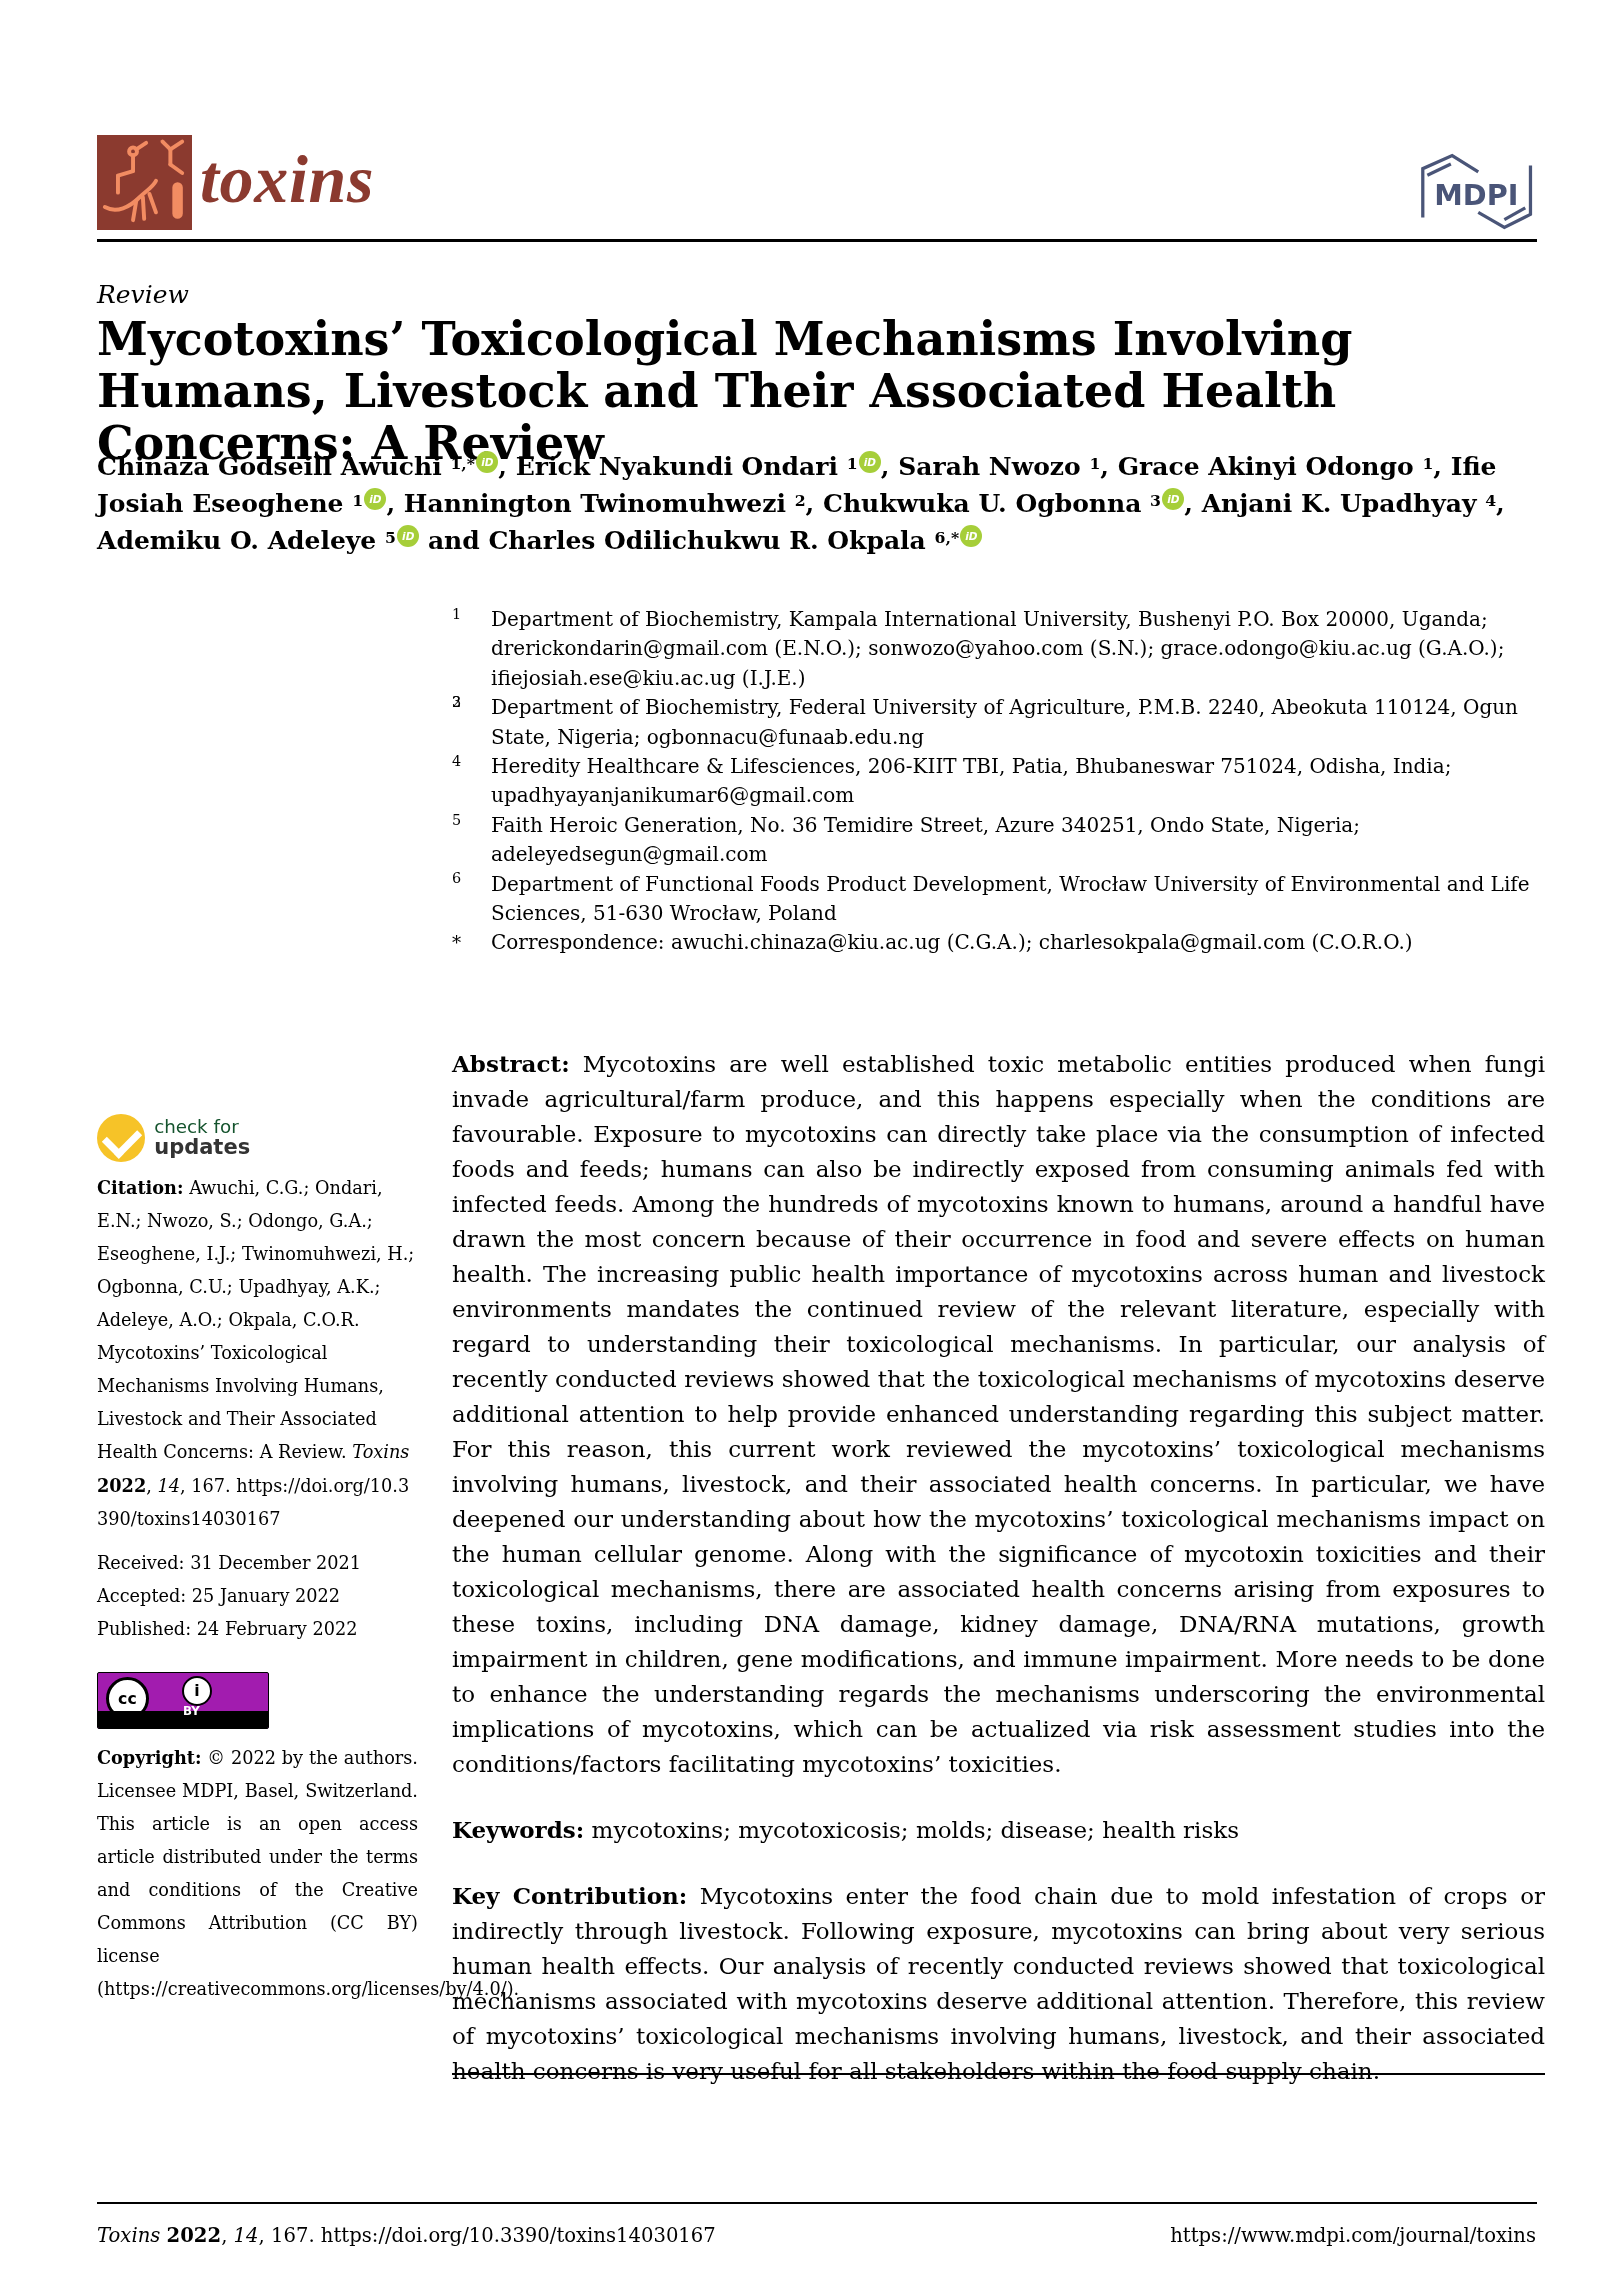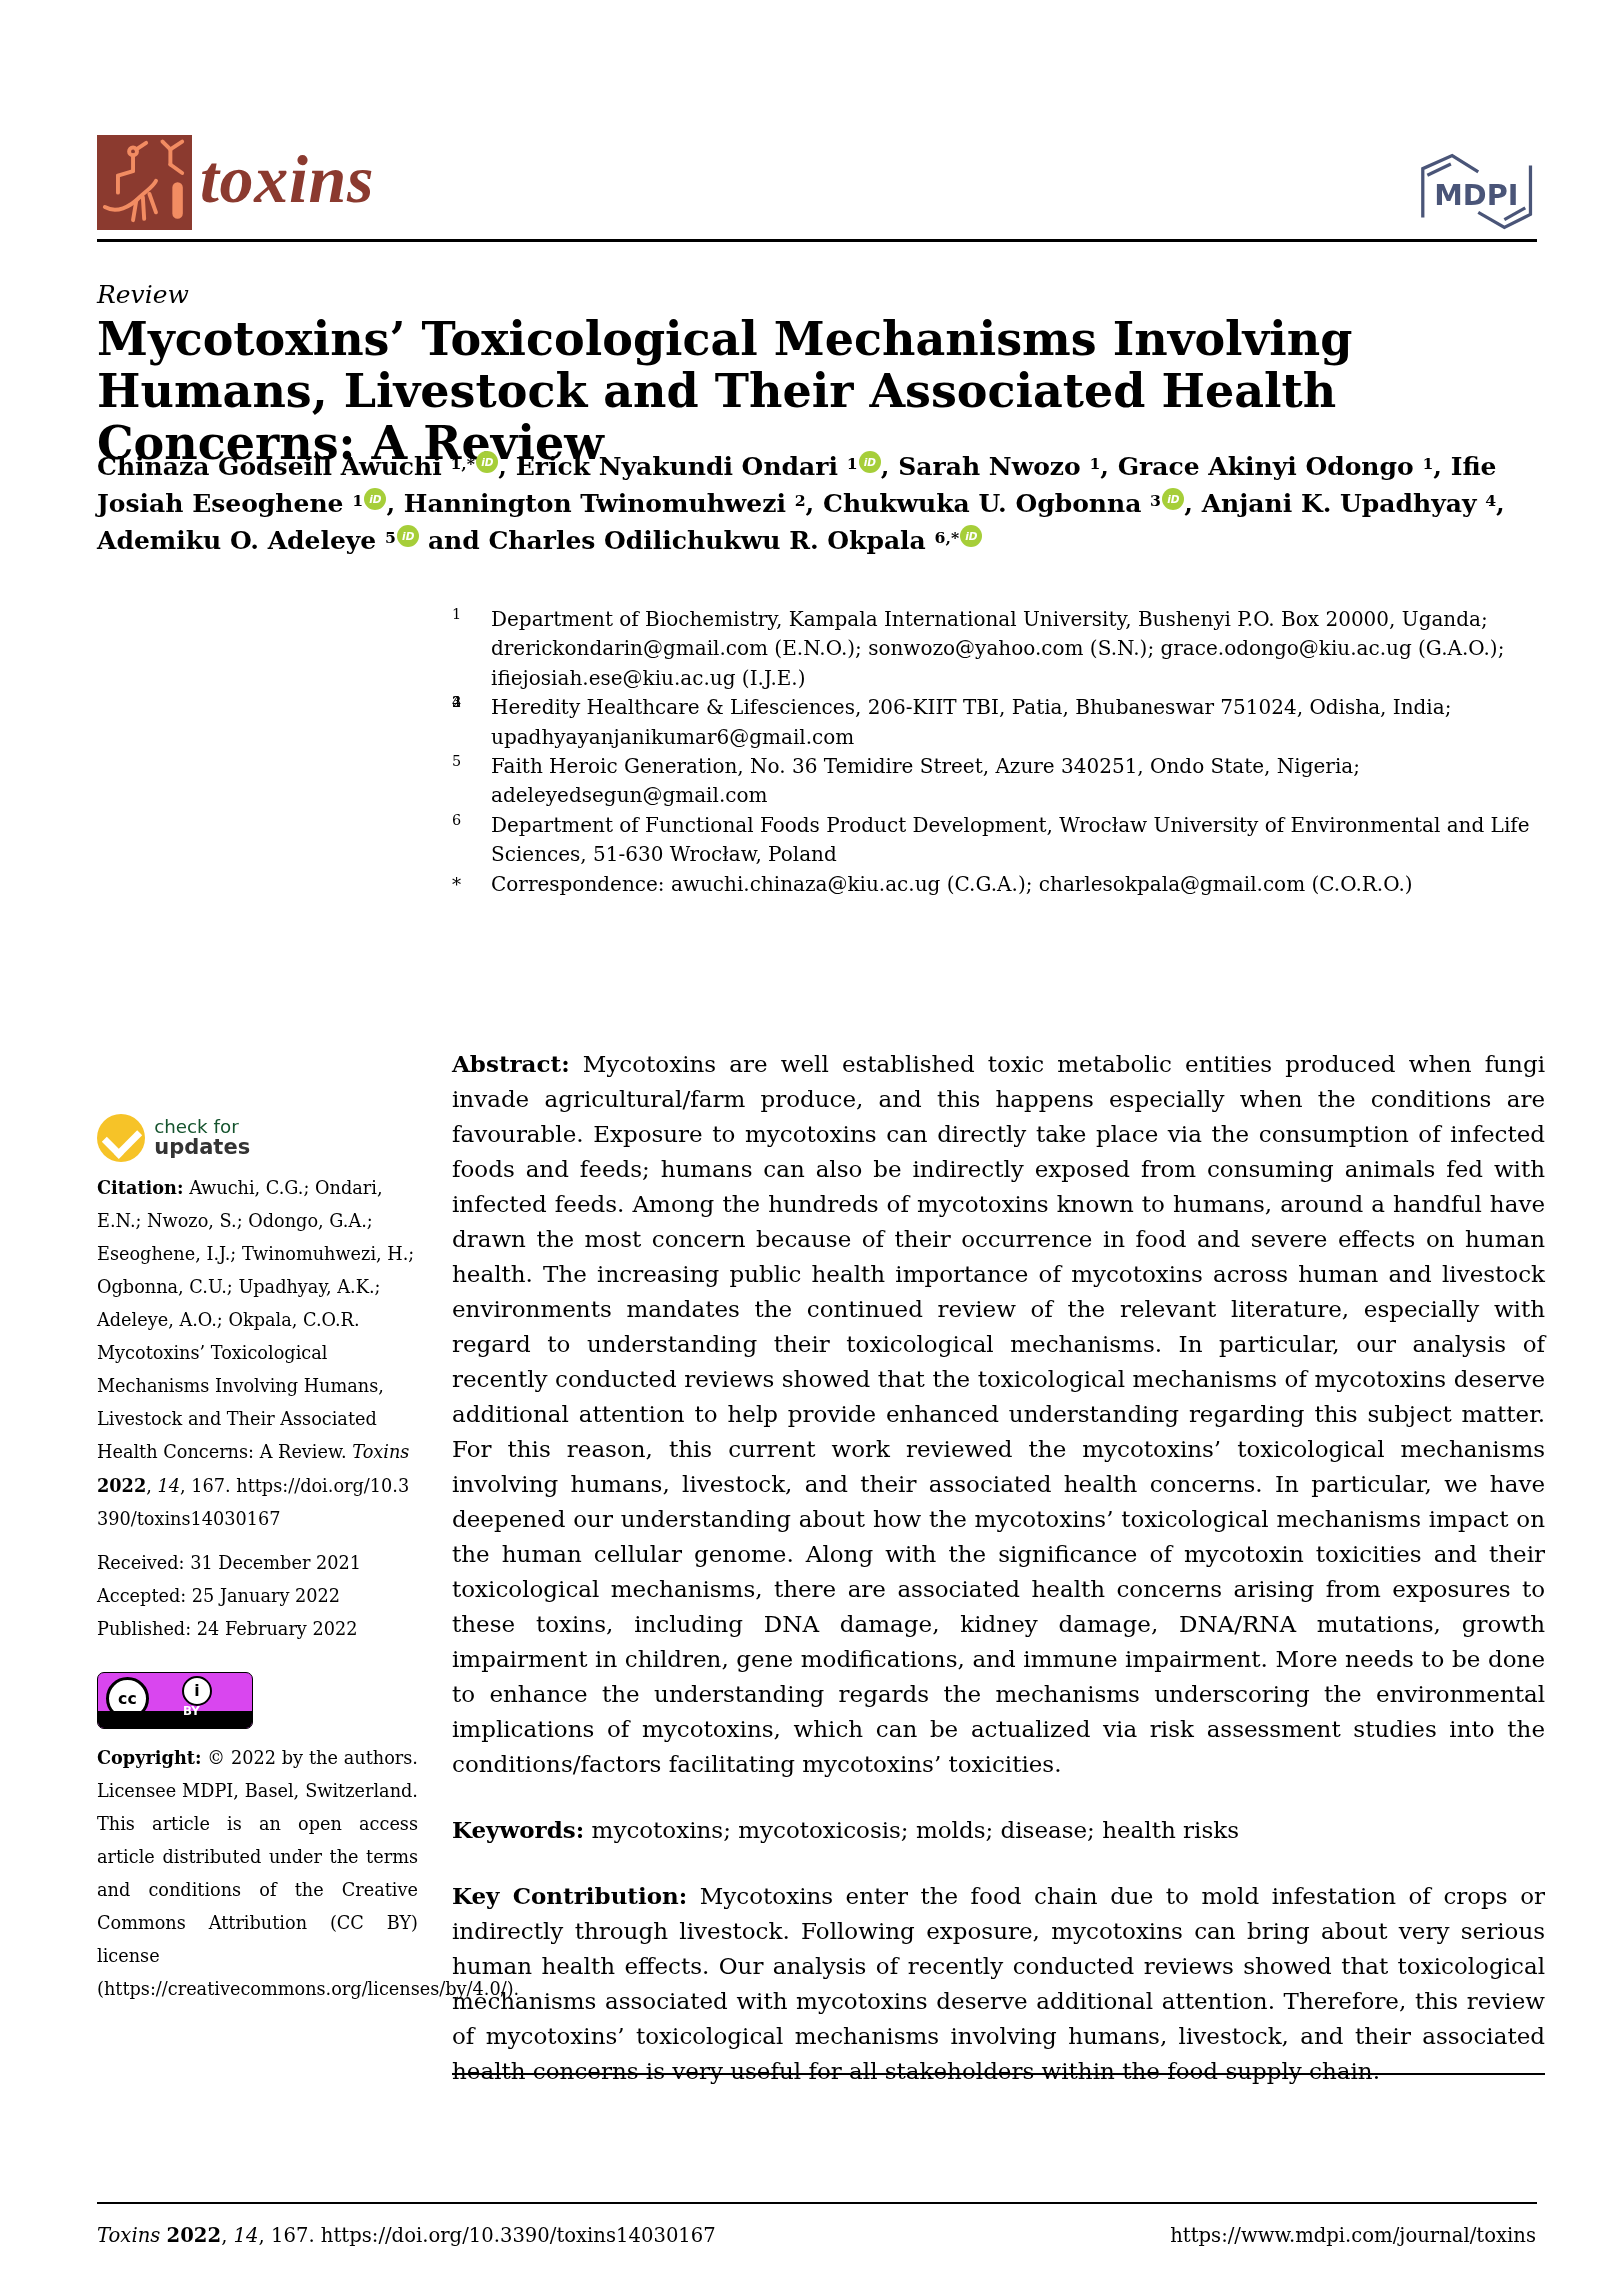--- a/index.html
+++ b/index.html
@@ -29,21 +29,21 @@
   #sidebar{left:97px;top:1112px;width:321px;font-size:17.7px;line-height:33px;}
   #check-updates{display:flex;align-items:center;height:52px;margin-bottom:6.5px;}
   #check-circle{width:48px;height:48px;border-radius:50%;background:#f6c328;position:relative;margin-right:9.2px;}
   #check-circle:after{content:"";position:absolute;left:13px;top:7.9px;width:17px;height:26px;
        border-right:7.2px solid #fff;border-bottom:7.2px solid #fff;transform:rotate(45deg);}
   #check-text{font-family:"DejaVu Sans",sans-serif;line-height:1;}
   #check-text .l1{font-size:18.3px;color:#14532d;}
   #check-text .l2{font-size:21px;font-weight:bold;color:#333;}
   .sb-p{margin:0 0 7.9px 0;}
   .sb-dates{margin:11.8px 0 17px 0;}
-  #cc-badge{width:154px;height:55px;margin:26px 0 11.8px 0;border:1.3px solid #000;border-radius:7px;overflow:hidden;position:relative;background:#d946ef;}
+  #cc-badge{width:154px;height:55px;margin:26px 0 11.8px 0;border:1.3px solid #000;border-radius:2px;overflow:hidden;position:relative;background:#a21caf;padding-left:16px;}
   #cc-badge .band{position:absolute;left:0;bottom:0;width:100%;height:17px;background:#000;}
   #cc-badge .cc{position:absolute;left:7.9px;top:3.9px;width:37px;height:37px;border-radius:50%;background:#fff;border:3.3px solid #000;
        font-family:"DejaVu Sans",sans-serif;font-weight:bold;font-size:15.7px;line-height:37px;text-align:center;}
   #cc-badge .by-icon{position:absolute;left:84px;top:2.6px;width:26px;height:26px;border-radius:50%;background:#fff;border:2.6px solid #000;
        font-family:"DejaVu Sans",sans-serif;font-weight:bold;font-size:15.7px;line-height:26px;text-align:center;}
   #cc-badge .by{position:absolute;left:85px;bottom:0.7px;color:#fff;font-family:"DejaVu Sans",sans-serif;font-weight:bold;font-size:11.8px;}
   .justify{text-align:justify;}
   
   #main{left:452px;top:1046px;width:1093px;font-size:23px;line-height:35px;text-align:justify;}
   #main p{margin:0 0 30px 0;}
@@ -89,21 +89,21 @@
 </div>
 <div id="header-rule" class="abs"></div>
 
 <div id="article-type" class="abs">Review</div>
 <div id="title" class="abs">Mycotoxins’ Toxicological Mechanisms Involving Humans, Livestock and Their Associated Health Concerns: A Review</div>
 <div id="authors" class="abs"><span>Chinaza Godseill Awuchi </span><sup>1,*</sup><span class="orcid">iD</span><span>, </span><span>Erick Nyakundi Ondari </span><sup>1</sup><span class="orcid">iD</span><span>, </span><span>Sarah Nwozo </span><sup>1</sup><span>, </span><span>Grace Akinyi Odongo </span><sup>1</sup><span>, </span><span>Ifie Josiah Eseoghene </span><sup>1</sup><span class="orcid">iD</span><span>, </span><span>Hannington Twinomuhwezi </span><sup>2</sup><span>, </span><span>Chukwuka U. Ogbonna </span><sup>3</sup><span class="orcid">iD</span><span>, </span><span>Anjani K. Upadhyay </span><sup>4</sup><span>, </span><span>Ademiku O. Adeleye </span><sup>5</sup><span class="orcid">iD</span><span> and </span><span>Charles Odilichukwu R. Okpala </span><sup>6,*</sup><span class="orcid">iD</span></div>
 
 <div id="affiliations" class="abs">
     <div class="aff"><span class="num">1</span><span>Department of Biochemistry, Kampala International University, Bushenyi P.O. Box 20000, Uganda; drerickondarin@gmail.com (E.N.O.); sonwozo@yahoo.com (S.N.); grace.odongo@kiu.ac.ug (G.A.O.); ifiejosiah.ese@kiu.ac.ug (I.J.E.)</span></div>
     <div class="aff"><span class="num">2</span></div>
-    <div class="aff"><span class="num">3</span></div>
+    <div class="aff"><span class="num">3</span><span>Department of Biochemistry, Federal University of Agriculture, P.M.B. 2240, Abeokuta 110124, Ogun State, Nigeria; ogbonnacu@funaab.edu.ng</span></div>
     <div class="aff"><span class="num">4</span><span>Heredity Healthcare &amp; Lifesciences, 206-KIIT TBI, Patia, Bhubaneswar 751024, Odisha, India; upadhyayanjanikumar6@gmail.com</span></div>
     <div class="aff"><span class="num">5</span><span>Faith Heroic Generation, No. 36 Temidire Street, Azure 340251, Ondo State, Nigeria; adeleyedsegun@gmail.com</span></div>
     <div class="aff"><span class="num">6</span><span>Department of Functional Foods Product Development, Wrocław University of Environmental and Life Sciences, 51-630 Wrocław, Poland</span></div>
     <div class="aff"><span class="num star">*</span><span>Correspondence: awuchi.chinaza@kiu.ac.ug (C.G.A.); charlesokpala@gmail.com (C.O.R.O.)</span></div>
   </div>
 
 <div id="sidebar" class="abs">
   <div id="check-updates">
     <div id="check-circle"></div>
     <div id="check-text">

